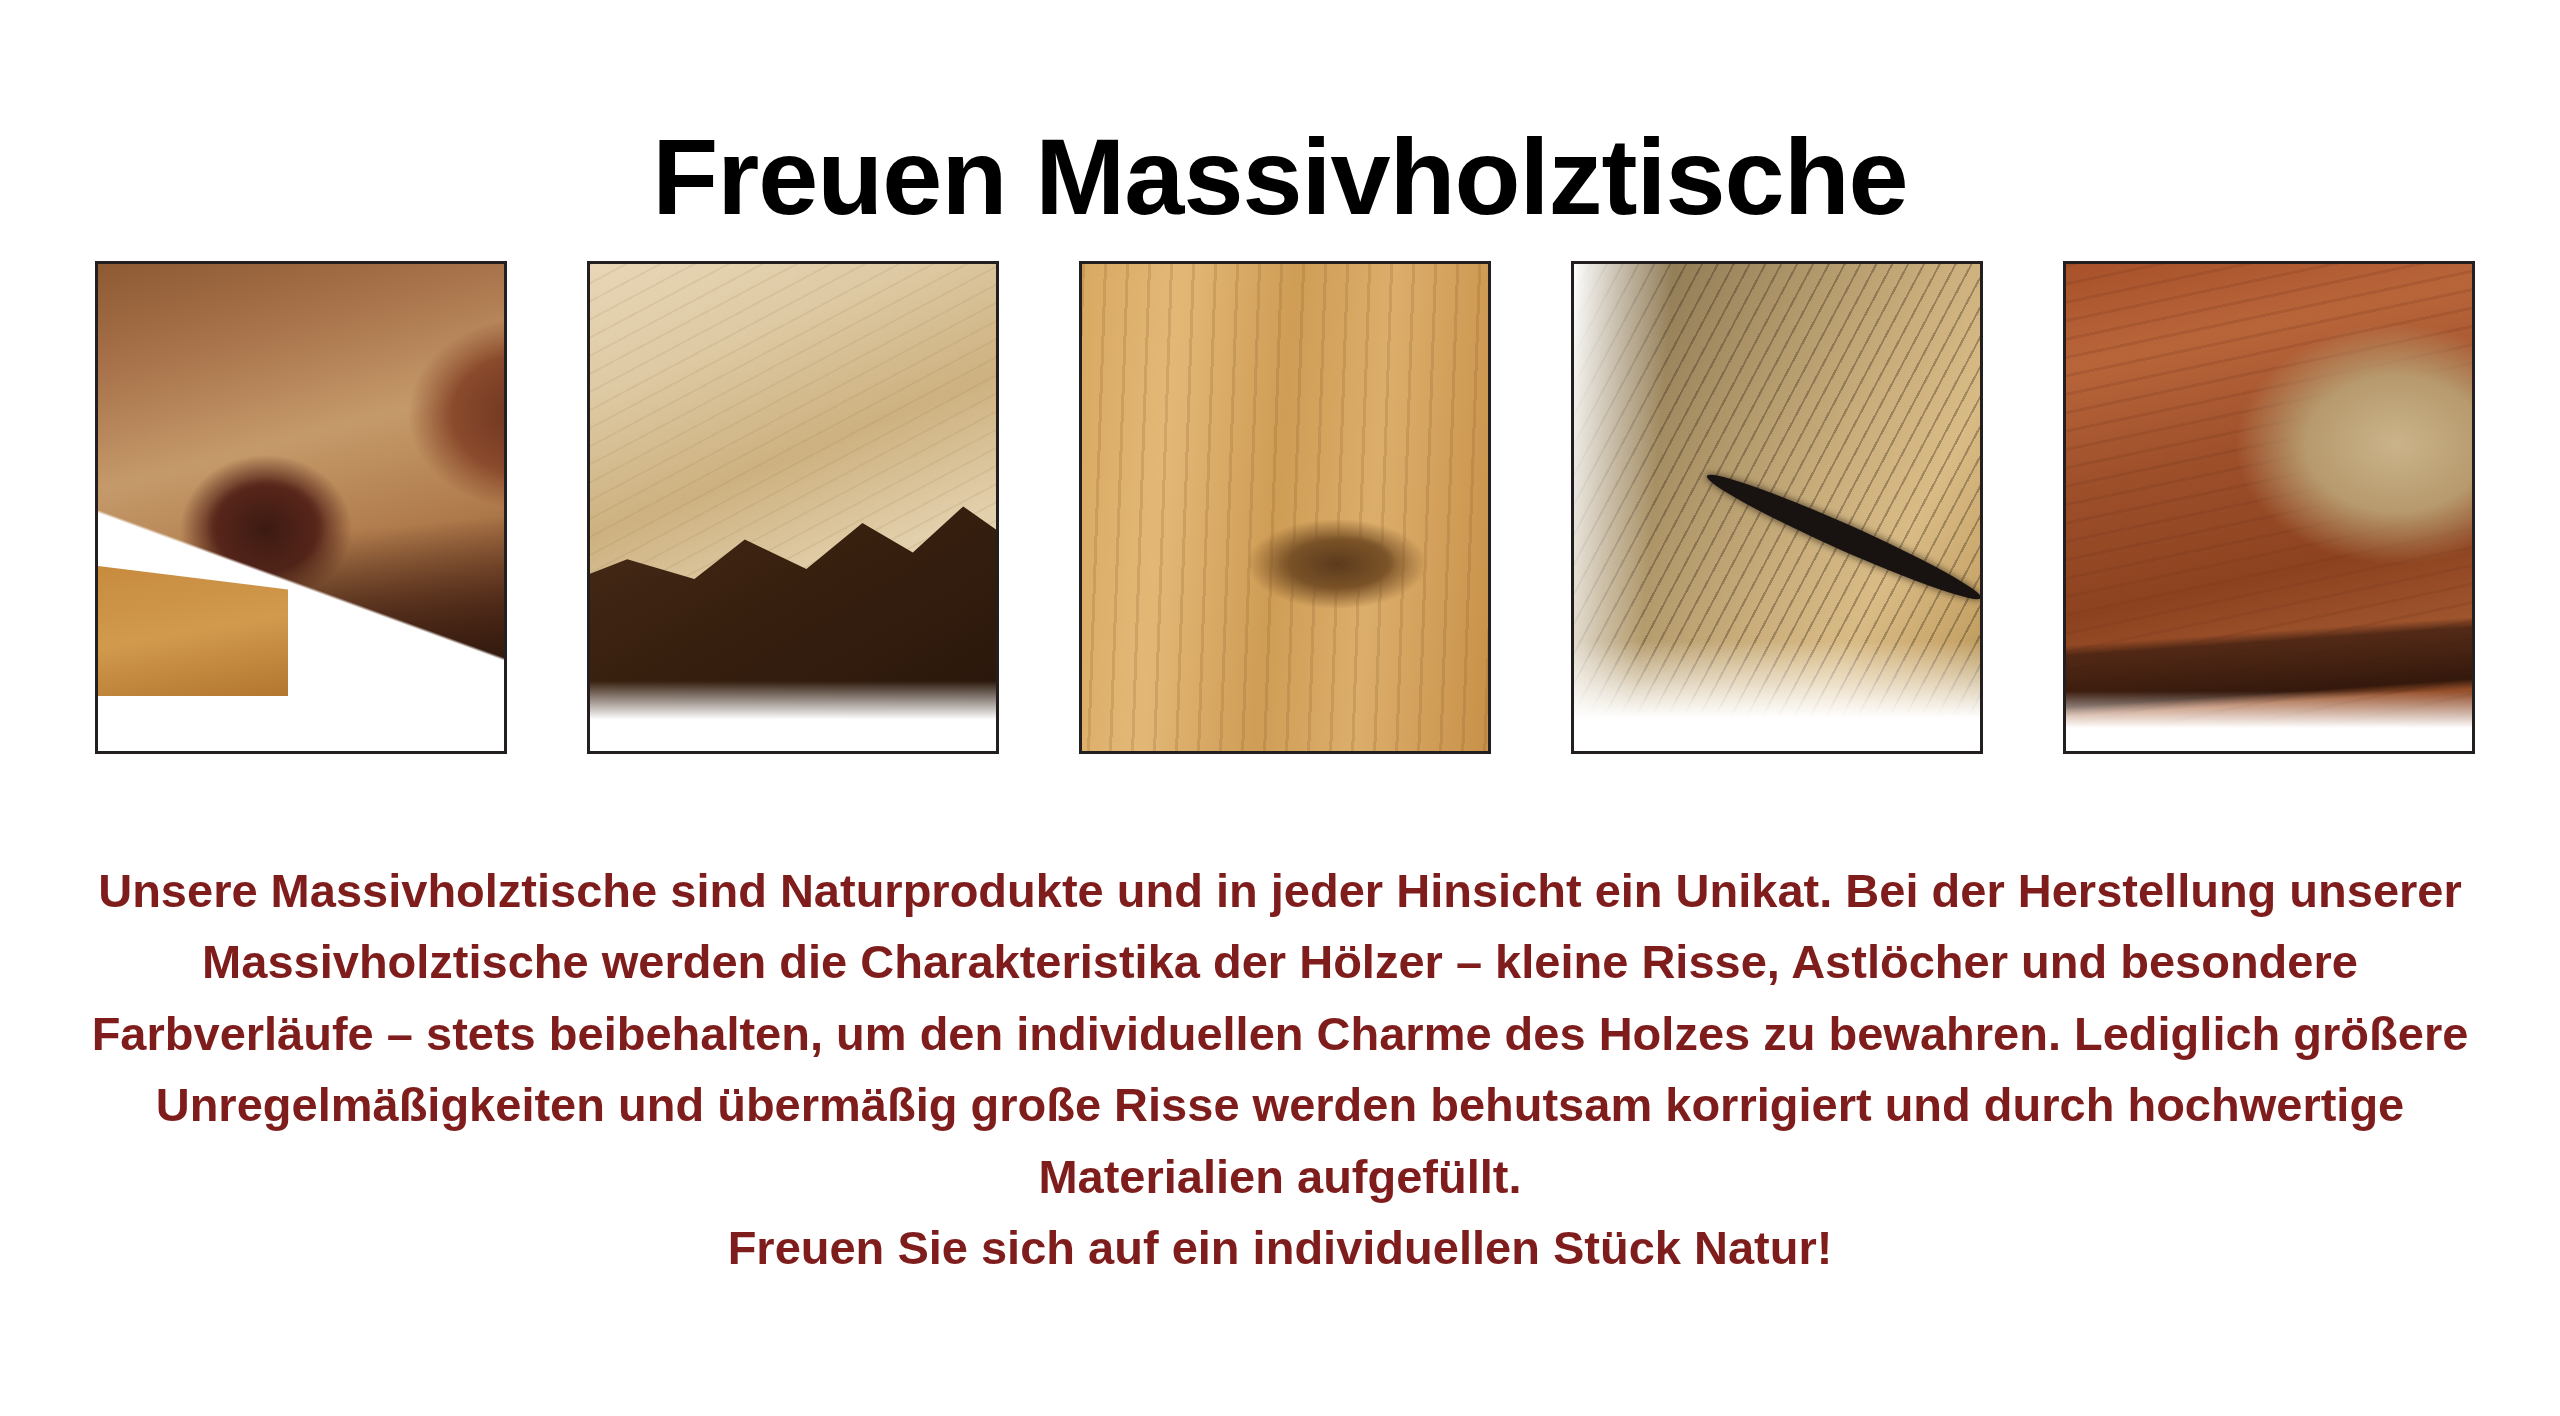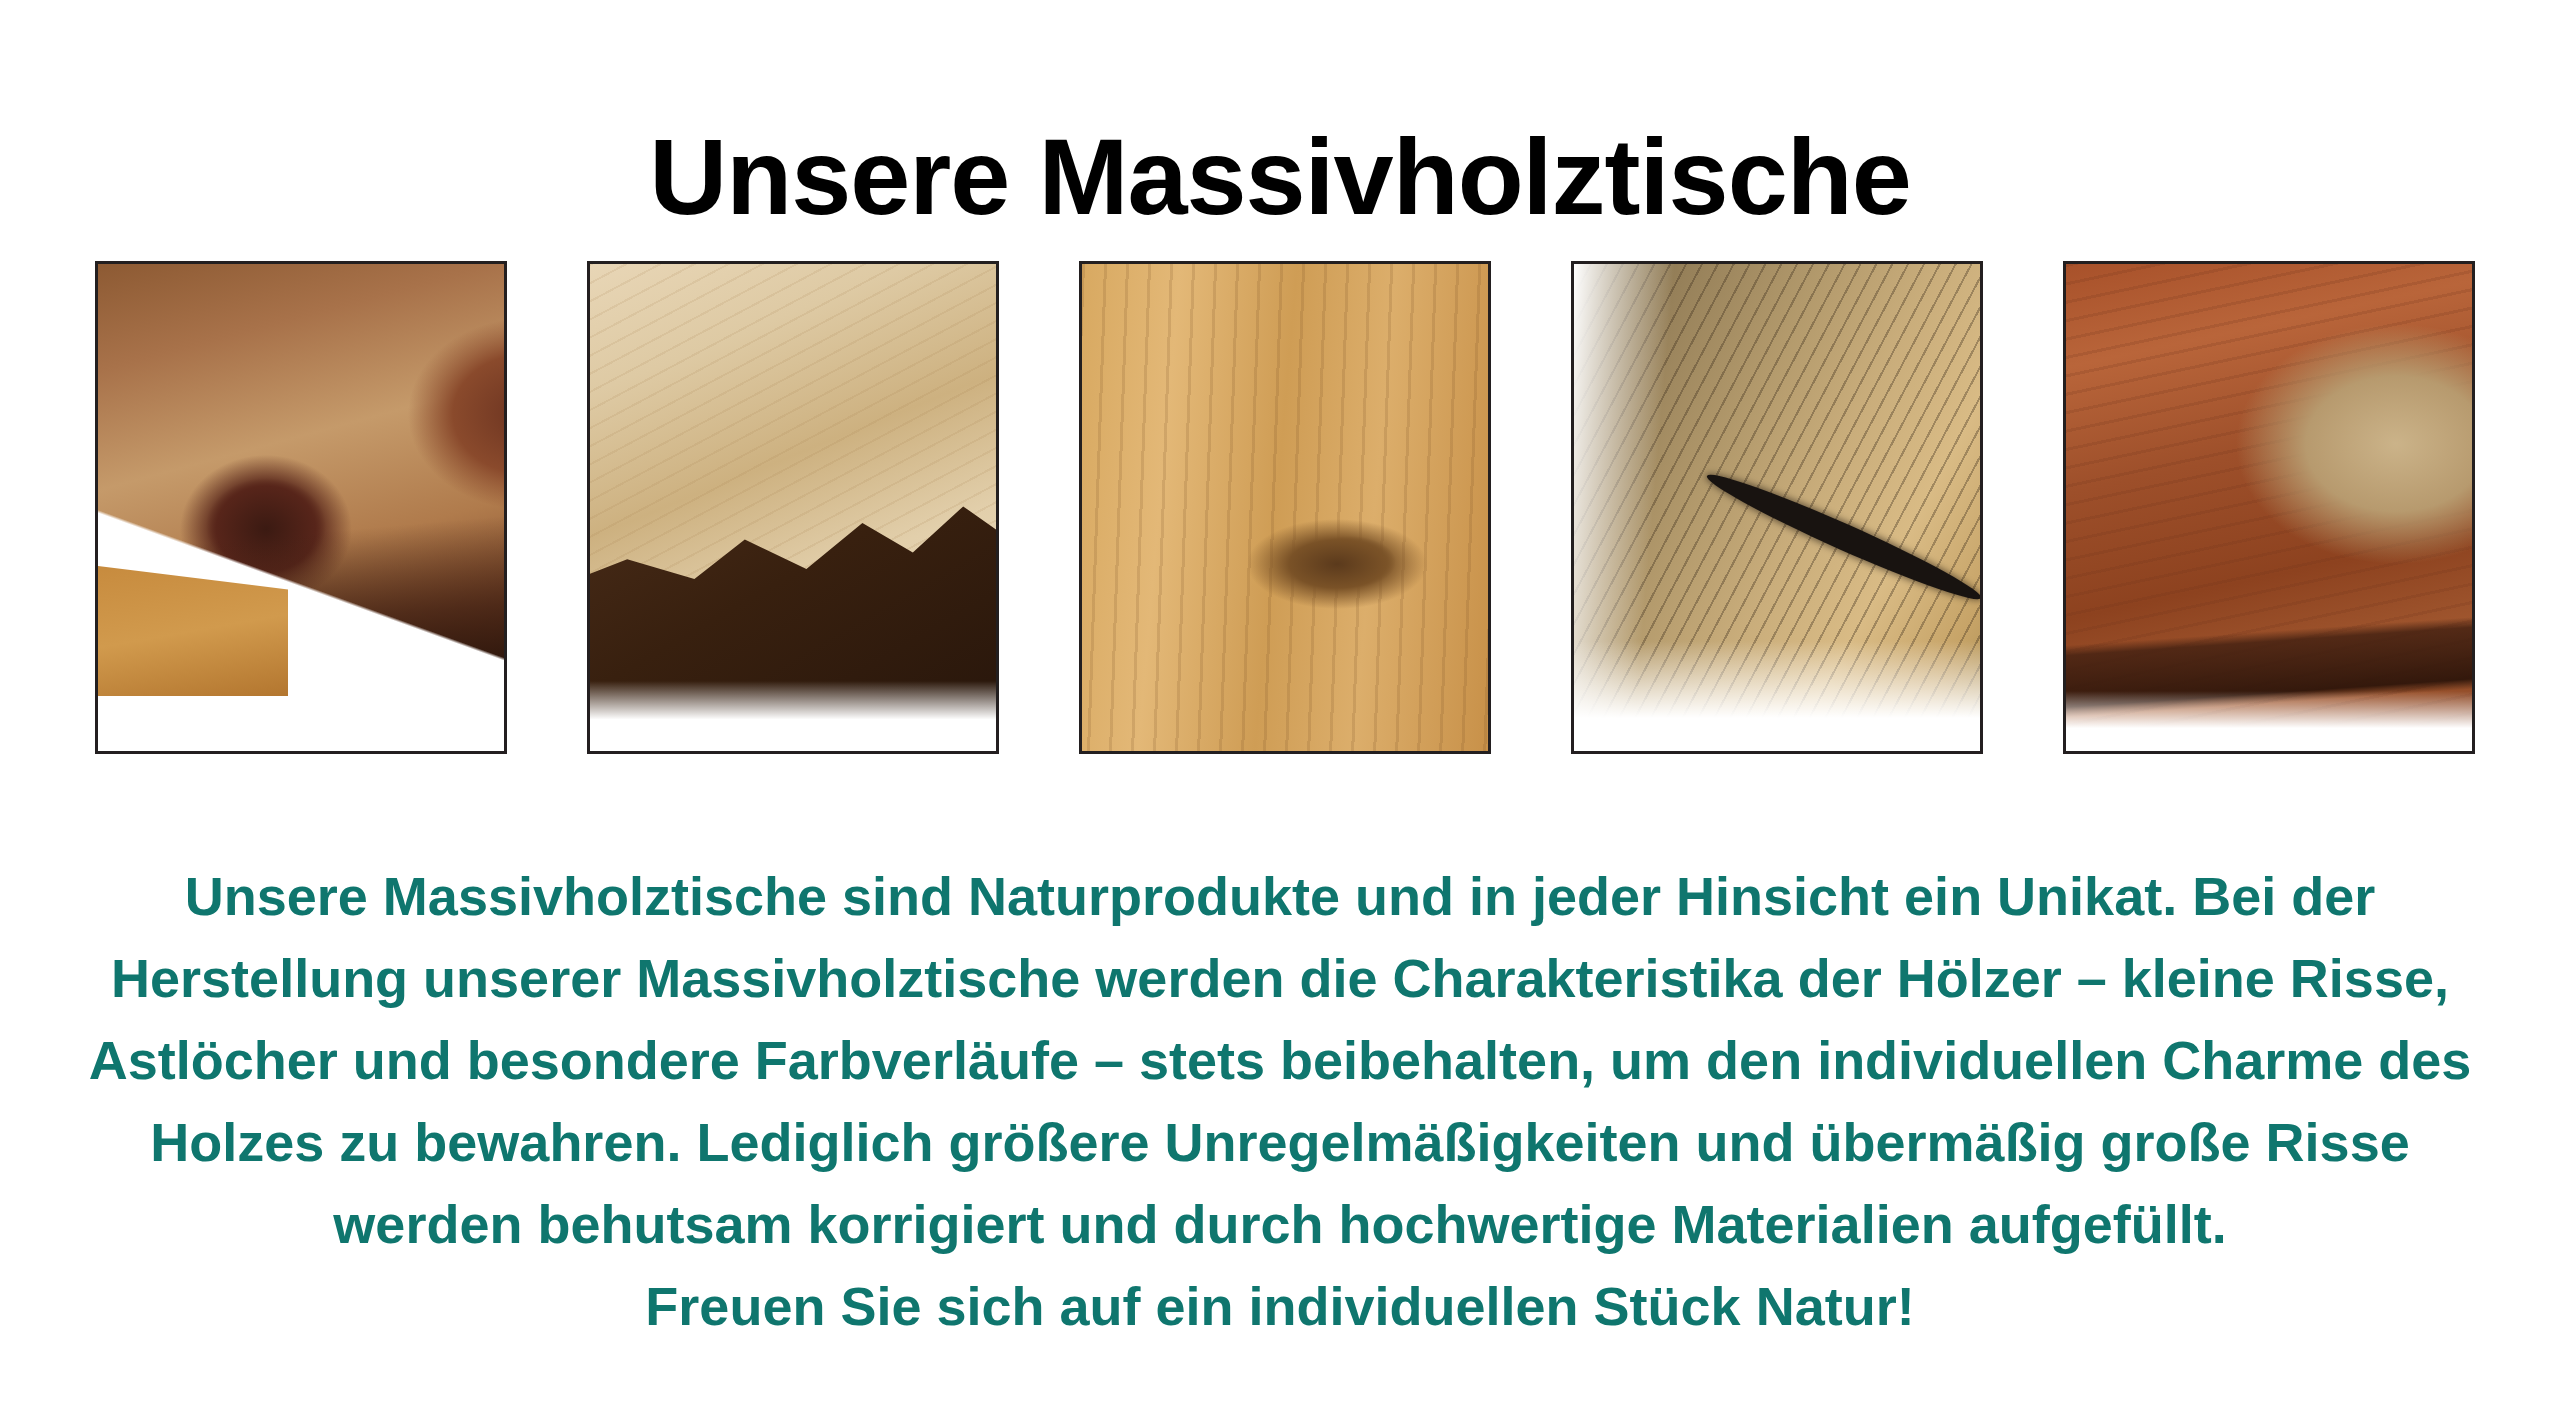--- a/index.html
+++ b/index.html
@@ -173,38 +173,38 @@
     background: linear-gradient(180deg, rgba(255,255,255,0) 0%, #ffffff 62%);
   }
 
   
   .body-copy {
     position: absolute;
     top: 855px;
     left: 60px;
     width: 2440px;
     text-align: center;
-    font-size: 54px;
+    font-size: 47px;
     font-weight: bold;
     line-height: 1.52;
-    color: #0f766e;
+    color: #7f1d1d;
   }
   .body-copy p {
     margin: 0;
   }
   .body-copy .closing {
     margin-top: 0;
   }
 </style>
 </head>
 <body>
 
 <div class="page">
 
-  <h1 class="title">Unsere Massivholztische</h1>
+  <h1 class="title">Freuen Massivholztische</h1>
 
   <div class="gallery">
 
     <figure class="photo photo-1">
       <div class="img"></div>
       <div class="tan-corner"></div>
       <div class="white-wedge"></div>
     </figure>
 
     <figure class="photo photo-2">

